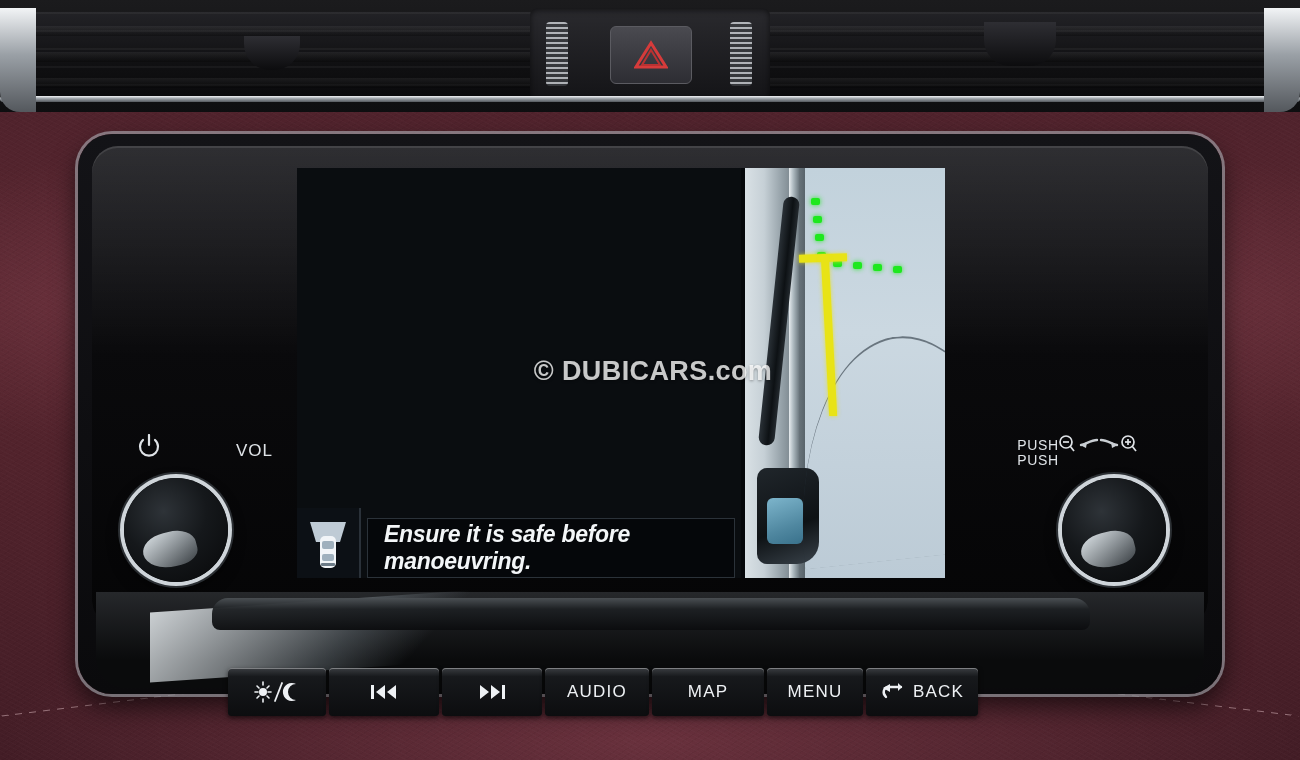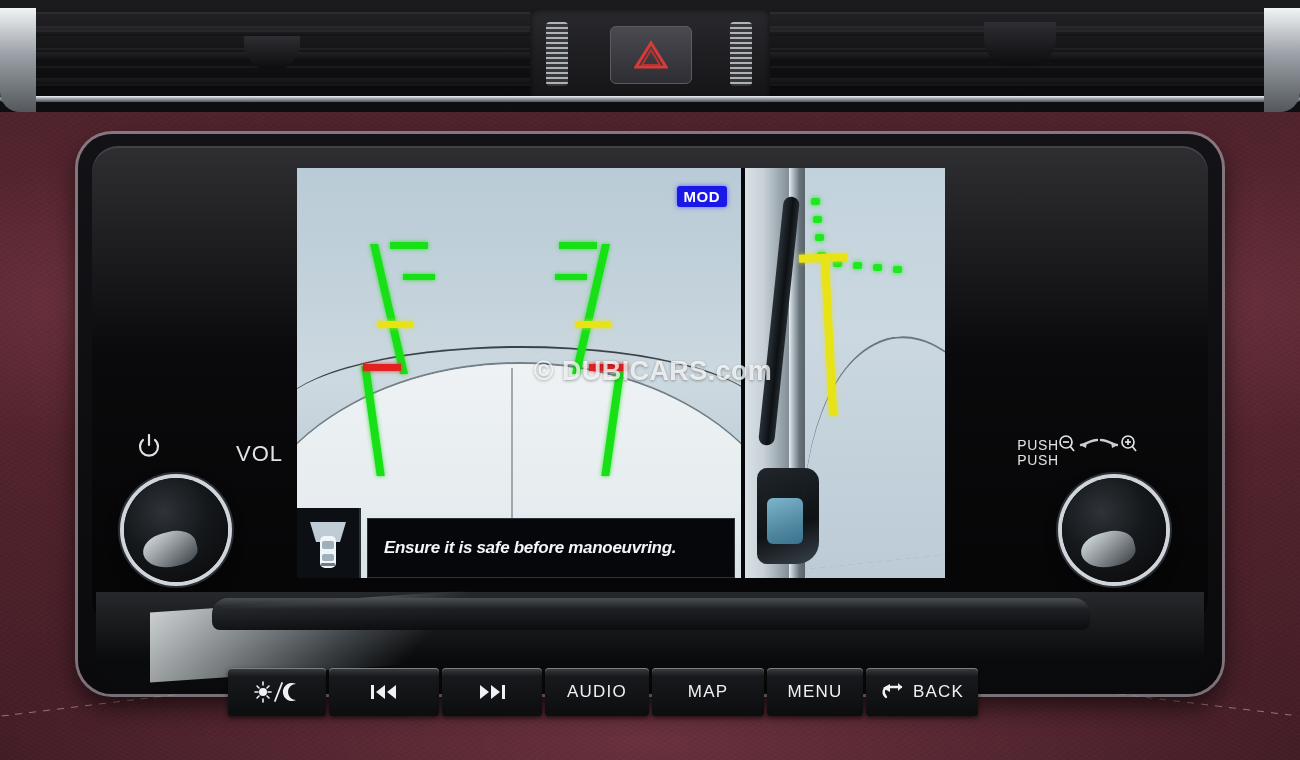--- a/index.html
+++ b/index.html
@@ -91,28 +91,28 @@
   .gl{position:absolute;background:#17e017;box-shadow:0 0 4px rgba(23,224,23,.85);}
   .gly{position:absolute;background:#e8e316;box-shadow:0 0 4px rgba(232,227,22,.8);}
   .glr{position:absolute;background:#e02222;box-shadow:0 0 4px rgba(224,34,34,.8);}
   .gdot{position:absolute;width:9px;height:7px;border-radius:2px;background:#1ee81e;box-shadow:0 0 5px rgba(30,232,30,.9);}
 
   
   .warnwrap{position:absolute;left:0;bottom:0;width:444px;height:70px;display:flex;align-items:center;}
   .warnicon{width:62px;height:70px;background:#0c1015;display:flex;align-items:center;justify-content:center;
     border-right:2px solid #2a3139;}
   .warntext{flex:1;height:58px;margin:16px 6px 6px 6px;background:#05070a;border:1px solid #2b3239;
-    display:flex;align-items:center;padding-left:16px;color:#f3f6f8;font-size:17px;font-style:italic;font-weight:bold;
+    display:flex;align-items:center;padding-left:16px;color:#f3f6f8;font-size:23px;font-style:italic;font-weight:bold;
     letter-spacing:-.3px;font-family:"Liberation Sans",sans-serif;}
 
   .watermark{position:absolute;left:0;top:188px;width:712px;text-align:center;color:rgba(255,255,255,.78);
     font-size:27px;font-weight:bold;letter-spacing:.4px;text-shadow:0 1px 3px rgba(0,0,0,.35);pointer-events:none;}
 
   
-  .sidelabel{position:absolute;color:#dfe3e7;font-size:22px;letter-spacing:1px;}
+  .sidelabel{position:absolute;color:#dfe3e7;font-size:17px;letter-spacing:1px;}
   .pushsound{position:absolute;color:#dfe3e7;font-size:14px;line-height:15px;text-align:center;letter-spacing:.6px;}
   .knob{position:absolute;width:104px;height:104px;border-radius:50%;
     background:radial-gradient(circle at 38% 32%, #2e3338 0%, #15181b 45%, #070809 100%);
     box-shadow:0 0 0 4px #cfd5da, 0 0 0 6px #2b2f33, 0 7px 16px rgba(0,0,0,.75);}
   .knob:after{content:"";position:absolute;left:18%;top:52%;width:52%;height:34%;border-radius:50% 50% 40% 60%;
     background:linear-gradient(150deg,rgba(235,242,246,.92),rgba(180,195,205,.25));transform:rotate(-14deg);}
 
   
   .btnrow{position:absolute;left:228px;top:628px;width:846px;height:48px;display:flex;gap:3px;margin-top:40px;}
   .hbtn{flex:0 0 auto;height:48px;border-radius:4px 4px 3px 3px;
@@ -166,41 +166,20 @@
   </div>
 
   <div class="headunit"></div>
 
   <div class="bezel">
     <div class="glare"></div>
   </div>
 
   <div class="lcd">
 
-    <div class="rearcam">
-      <div class="archline"></div>
-      <div class="floorcurve"></div>
-      <div class="floorseam"></div>
-
-      <div class="gl" style="left:88px;top:76px;width:8px;height:130px;transform:skewX(13deg);"></div>
-      <div class="gl" style="left:72px;top:198px;width:8px;height:110px;transform:skewX(8deg);"></div>
-      <div class="gl" style="left:93px;top:74px;width:38px;height:7px;"></div>
-      <div class="gl" style="left:106px;top:106px;width:32px;height:6px;"></div>
-      <div class="gly" style="left:80px;top:153px;width:36px;height:7px;"></div>
-      <div class="glr" style="left:66px;top:196px;width:38px;height:7px;"></div>
-
-      <div class="gl" style="left:290px;top:76px;width:8px;height:130px;transform:skewX(-13deg);"></div>
-      <div class="gl" style="left:312px;top:198px;width:8px;height:110px;transform:skewX(-8deg);"></div>
-      <div class="gl" style="left:262px;top:74px;width:38px;height:7px;"></div>
-      <div class="gl" style="left:258px;top:106px;width:32px;height:6px;"></div>
-      <div class="gly" style="left:278px;top:153px;width:36px;height:7px;"></div>
-      <div class="glr" style="left:292px;top:196px;width:38px;height:7px;"></div>
-
-      <div class="mod">MOD</div>
-    </div>
 
     <div class="splitbar"></div>
 
     <div class="sidecam">
       <div class="carbody"></div>
       <div class="chrometrim"></div>
       <div class="wiper"></div>
       <div class="mirror"></div>
       <div class="mirrorglass"></div>
       <div class="sidearc"></div>

